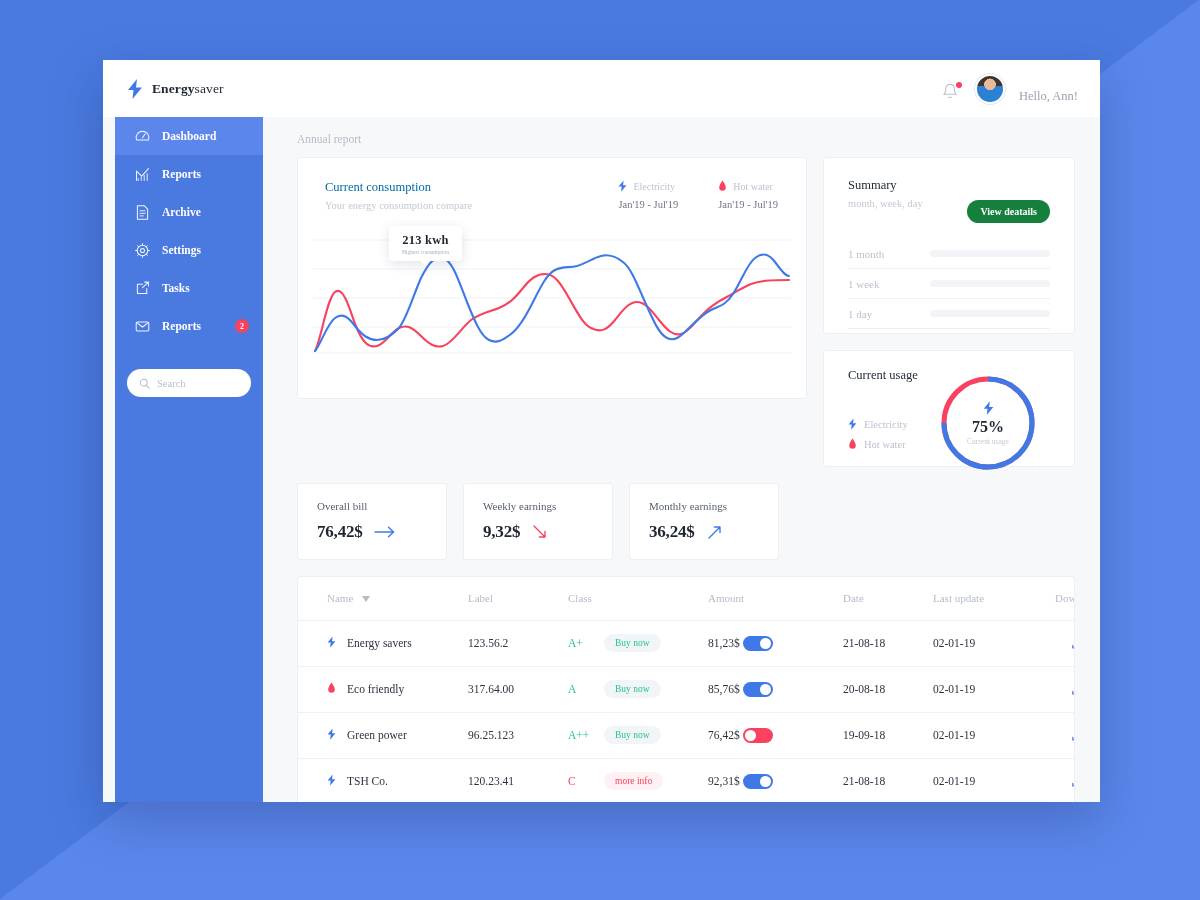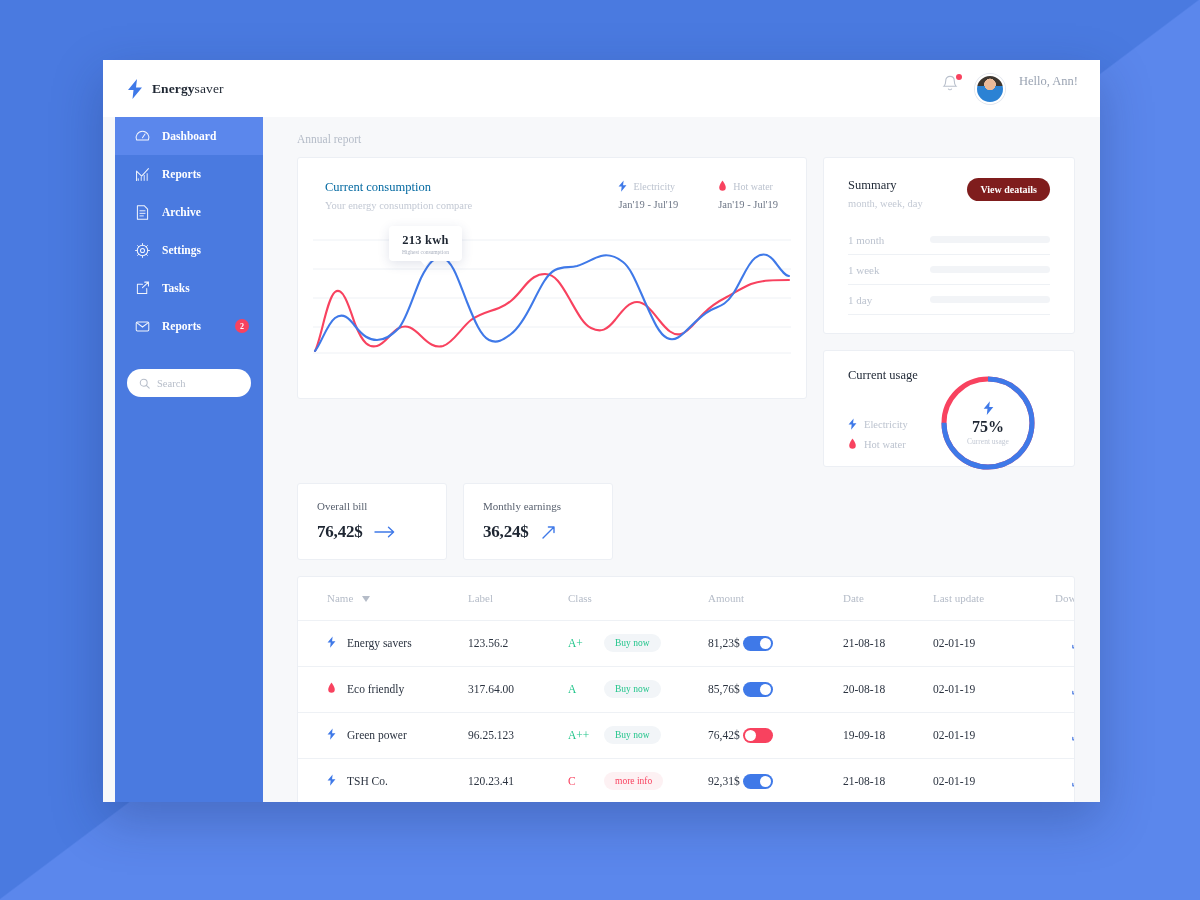--- a/index.html
+++ b/index.html
@@ -30,21 +30,21 @@
   
   .topbar {
     height: 57px; background: #ffffff;
     display: flex; align-items: center; justify-content: space-between;
     padding: 0 22px 0 24px; flex: 0 0 57px;
   }
   .brand { display: flex; align-items: center; gap: 9px; }
   .brand-name { font-size: 13.5px; color: #1f2733; letter-spacing: .1px; }
   .brand-name b { font-weight: 700; }
   .brand-name span { font-weight: 400; }
-  .topbar-right { display: flex; align-items: flex-start; gap: 14px; }
+  .topbar-right { display: flex; align-items: flex-end; gap: 14px; }
   .bell-wrap { position: relative; width: 20px; height: 22px; }
   .bell-dot {
     position: absolute; right: -1px; top: 0px;
     width: 6px; height: 6px; border-radius: 50%; background: #f8425f;
   }
   .avatar {
     width: 30px; height: 30px; border-radius: 50%;
     background: radial-gradient(circle at 50% 32%, #e9b99a 0 26%, transparent 27%),
                 linear-gradient(180deg, #3d3630 0 38%, #2b82d4 39% 100%);
     border: 2px solid #fff; box-shadow: 0 0 0 1px #e3e7ee;
@@ -125,23 +125,24 @@
     border-left: 5px solid transparent; border-right: 5px solid transparent;
     border-top: 6px solid #fff;
   }
 
   
   .summary-card { height: 177px; padding: 20px 24px 0 24px; }
   .sum-head { display: flex; justify-content: space-between; align-items: flex-start; }
   .sum-title { font-size: 12.5px; color: #222b38; }
   .sum-sub { font-size: 10.5px; color: #c3c9d4; margin-top: 5px; }
   .btn-view {
-    background: #7f1d1d; color: #fff; border: 0; border-radius: 12px;
+    background: #15803d; color: #fff; border: 0; border-radius: 12px;
     font-size: 10px; font-weight: 700; padding: 6px 13px; cursor: pointer;
     font-family: inherit;
+    margin-top: 22px;
   }
   .sum-rows { margin-top: 16px; }
   .sum-row {
     display: flex; align-items: center; height: 30px;
     border-bottom: 1px solid #eef1f5;
   }
   .sum-label { width: 82px; flex: 0 0 82px; font-size: 11px; color: #bcc3cf; }
   .sum-track { flex: 1 1 auto; height: 7px; background: #f2f4f7; border-radius: 4px; }
   .sum-fill { height: 7px; background: #4a7ae0; border-radius: 4px; }
 
@@ -404,20 +405,29 @@
         </div>
       </div>
 
       <div class="stats">
         <div class="card stat-card">
           <div class="stat-label">Overall bill</div>
           <div class="stat-val-row">
             <span class="stat-val">76,42$</span>
             <svg width="22" height="14" viewBox="0 0 22 14">
               <path d="M1 7h18M14.5 2.2 19.6 7l-5.1 4.8" fill="none" stroke="#3f79e8" stroke-width="1.4" stroke-linecap="round" stroke-linejoin="round"></path>
+            </svg>
+          </div>
+        </div>
+        <div class="card stat-card">
+          <div class="stat-label">Weekly earnings</div>
+          <div class="stat-val-row">
+            <span class="stat-val">9,32$</span>
+            <svg width="18" height="18" viewBox="0 0 18 18">
+              <path d="M3 3 L14 14M8.4 14H14V8.4" fill="none" stroke="#f8425f" stroke-width="1.4" stroke-linecap="round" stroke-linejoin="round"></path>
             </svg>
           </div>
         </div>
         <div class="card stat-card">
           <div class="stat-label">Monthly earnings</div>
           <div class="stat-val-row">
             <span class="stat-val">36,24$</span>
             <svg width="18" height="18" viewBox="0 0 18 18">
               <path d="M3 15 L14 4M8.4 4H14v5.6" fill="none" stroke="#3f79e8" stroke-width="1.4" stroke-linecap="round" stroke-linejoin="round"></path>
             </svg>

